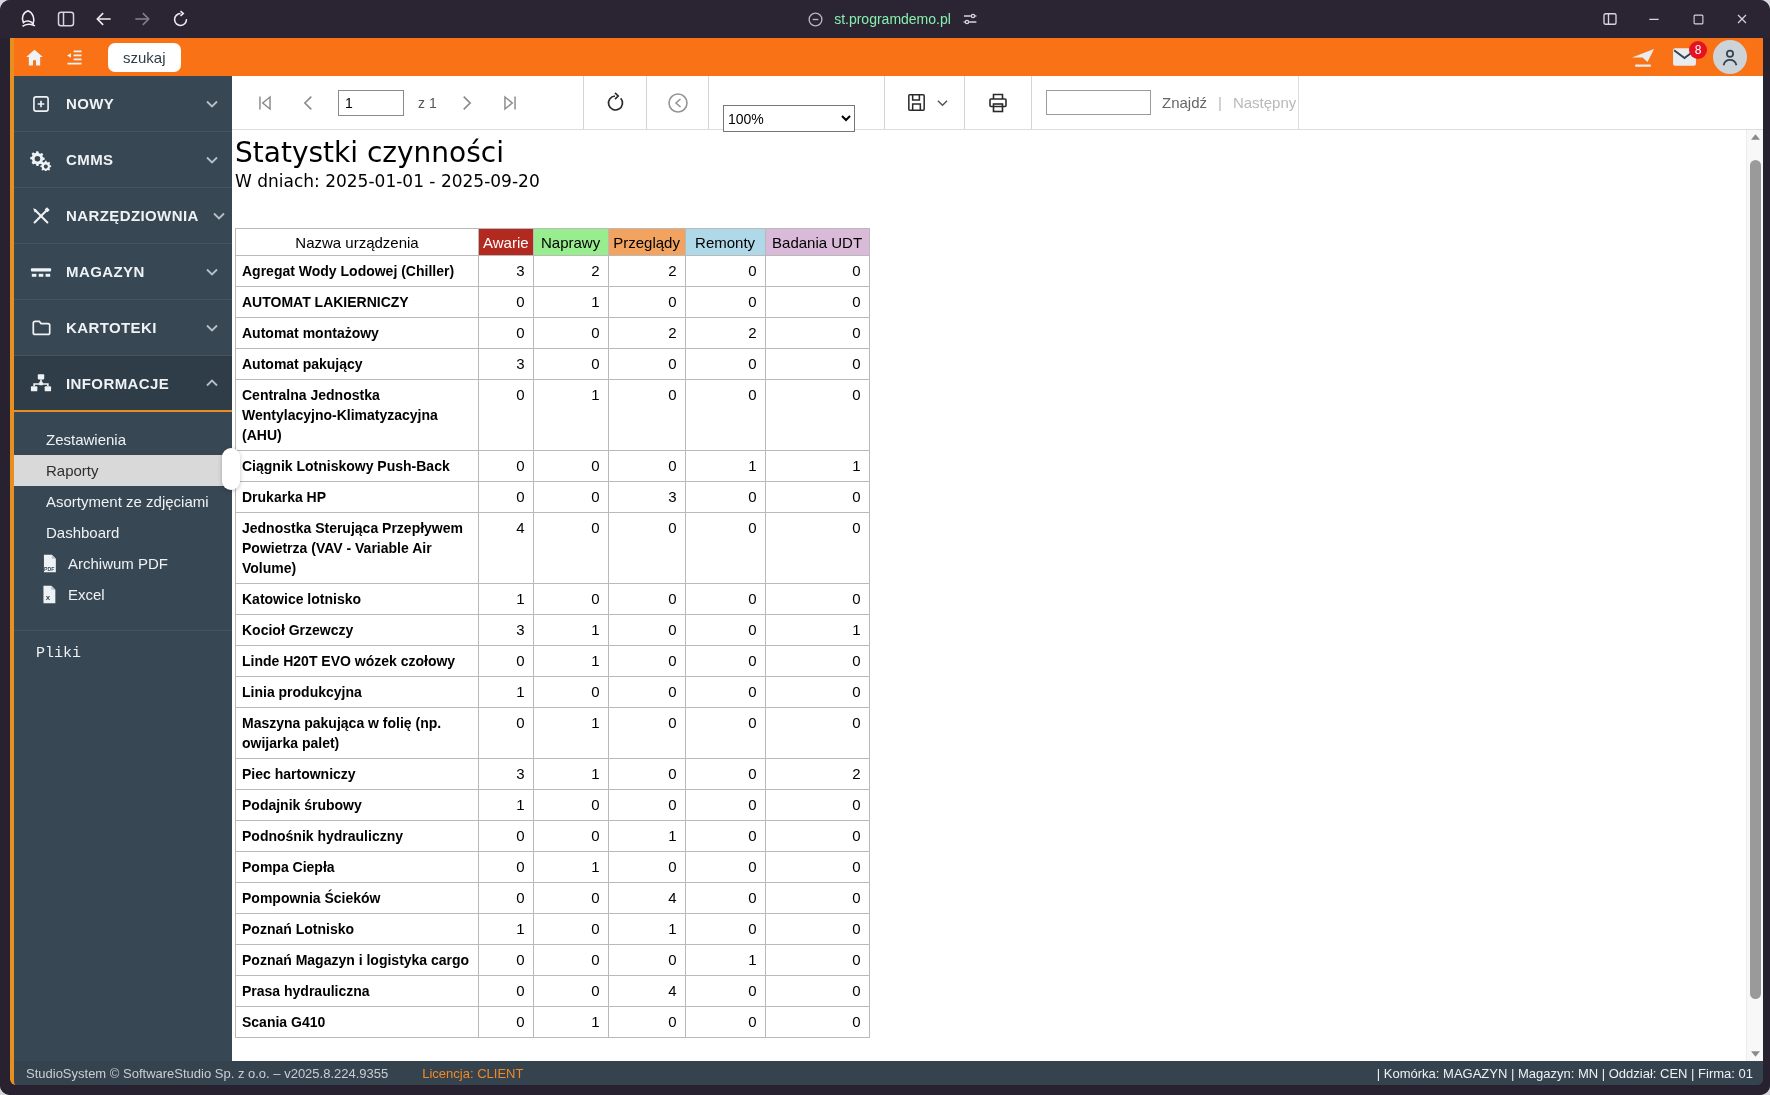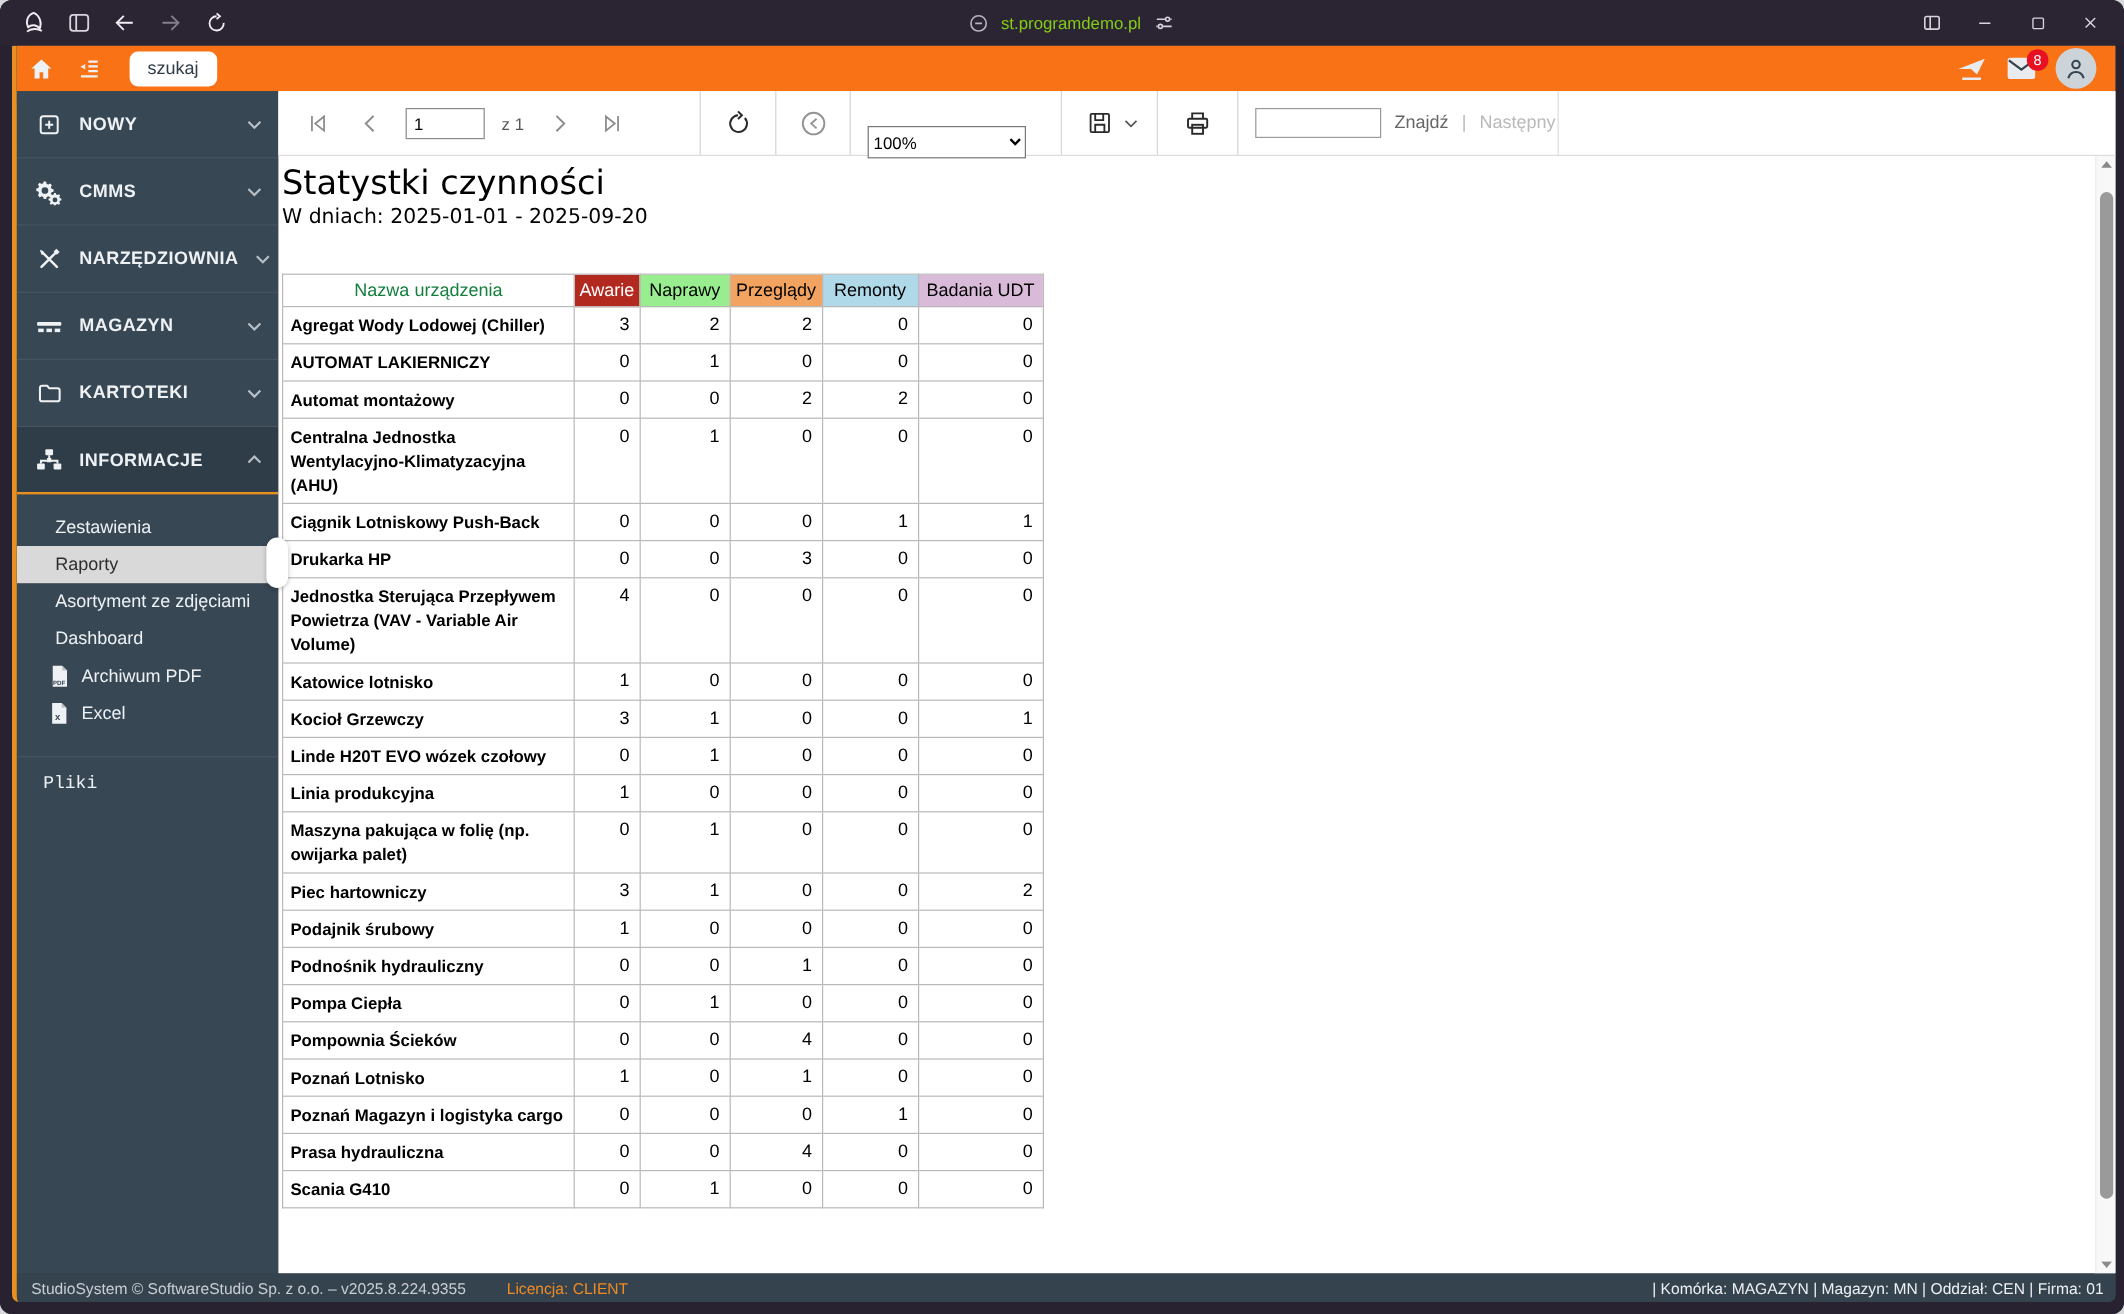--- a/index.html
+++ b/index.html
@@ -3,21 +3,21 @@
 <meta charset="utf-8">
 <style>
   * { box-sizing: border-box; margin: 0; padding: 0; }
   html,body { width:1770px; height:1095px; background:#d6d8dc; font-family:"Liberation Sans", sans-serif; }
   .window { width:1770px; height:1095px; background:#272130; border-radius:10px; overflow:hidden; display:flex; flex-direction:column; }
 
   
   .browser-bar { height:38px; background:#2b2533; display:flex; align-items:center; color:#d8d4de; flex:0 0 auto; }
   .bb-left { display:flex; align-items:center; gap:6px; padding-left:12px; }
   .bb-btn { width:32px; height:28px; display:flex; align-items:center; justify-content:center; border-radius:5px; }
-  .bb-center { flex:1; display:flex; align-items:center; justify-content:center; gap:10px; font-size:14px; color:#84cc16; }
+  .bb-center { flex:1; display:flex; align-items:center; justify-content:center; gap:10px; font-size:14px; color:#86efac; }
   .bb-right { display:flex; align-items:center; gap:4px; padding-right:8px; }
   .bb-right .bb-btn { width:40px; }
   .dim { opacity:.45; }
 
   
   .frame { flex:1; display:flex; min-height:0; padding:0 7px 10px 10px; background:#272130; }
   .app { flex:1; display:flex; flex-direction:column; min-width:0; border-left:4px solid #e78f20; border-radius:0 0 6px 6px; overflow:hidden; background:#384754; }
 
   
   .app-header { height:38px; background:#f97316; display:flex; align-items:center; flex:0 0 auto; color:#eef2f4; }
@@ -412,21 +412,21 @@
             <div class="tb-fill"></div>
           </div>
 
           <div class="report-wrap">
             <div class="report-canvas">
               <div class="rpt-title">Statystki czynności</div>
               <div class="rpt-subtitle">W dniach: 2025-01-01 - 2025-09-20</div>
               <table class="rpt" id="report-table">
                 <thead>
                     <tr id="rpt-head">
-                      <th style="background: rgb(255, 255, 255); color: #15803d; width: 243px;">Nazwa urządzenia</th>
+                      <th style="background: rgb(255, 255, 255); color: #000000; width: 243px;">Nazwa urządzenia</th>
                       <th style="background: rgb(178, 41, 31); color: rgb(255, 255, 255); width: 47px;">Awarie</th>
                       <th style="background: rgb(152, 238, 142); color: rgb(0, 0, 0); width: 75px;">Naprawy</th>
                       <th style="background: rgb(242, 163, 96); color: rgb(0, 0, 0); width: 77px;">Przeglądy</th>
                       <th style="background: rgb(175, 216, 232); color: rgb(0, 0, 0); width: 80px;">Remonty</th>
                       <th style="background: rgb(217, 187, 217); color: rgb(0, 0, 0); width: 104px;">Badania UDT</th>
                     </tr>
                   </thead>
                 <tbody id="rpt-body">
                     <tr>
                       <td class="name-cell">Agregat Wody Lodowej (Chiller)</td>
@@ -443,20 +443,28 @@
                       <td class="val-cell">0</td>
                       <td class="val-cell">0</td>
                       <td class="val-cell">0</td>
                     </tr>
                     <tr>
                       <td class="name-cell">Automat montażowy</td>
                       <td class="val-cell">0</td>
                       <td class="val-cell">0</td>
                       <td class="val-cell">2</td>
                       <td class="val-cell">2</td>
+                      <td class="val-cell">0</td>
+                    </tr>
+                    <tr>
+                      <td class="name-cell">Automat pakujący</td>
+                      <td class="val-cell">3</td>
+                      <td class="val-cell">0</td>
+                      <td class="val-cell">0</td>
+                      <td class="val-cell">0</td>
                       <td class="val-cell">0</td>
                     </tr>
                     <tr>
                       <td class="name-cell">Centralna Jednostka Wentylacyjno-Klimatyzacyjna (AHU)</td>
                       <td class="val-cell">0</td>
                       <td class="val-cell">1</td>
                       <td class="val-cell">0</td>
                       <td class="val-cell">0</td>
                       <td class="val-cell">0</td>
                     </tr>

